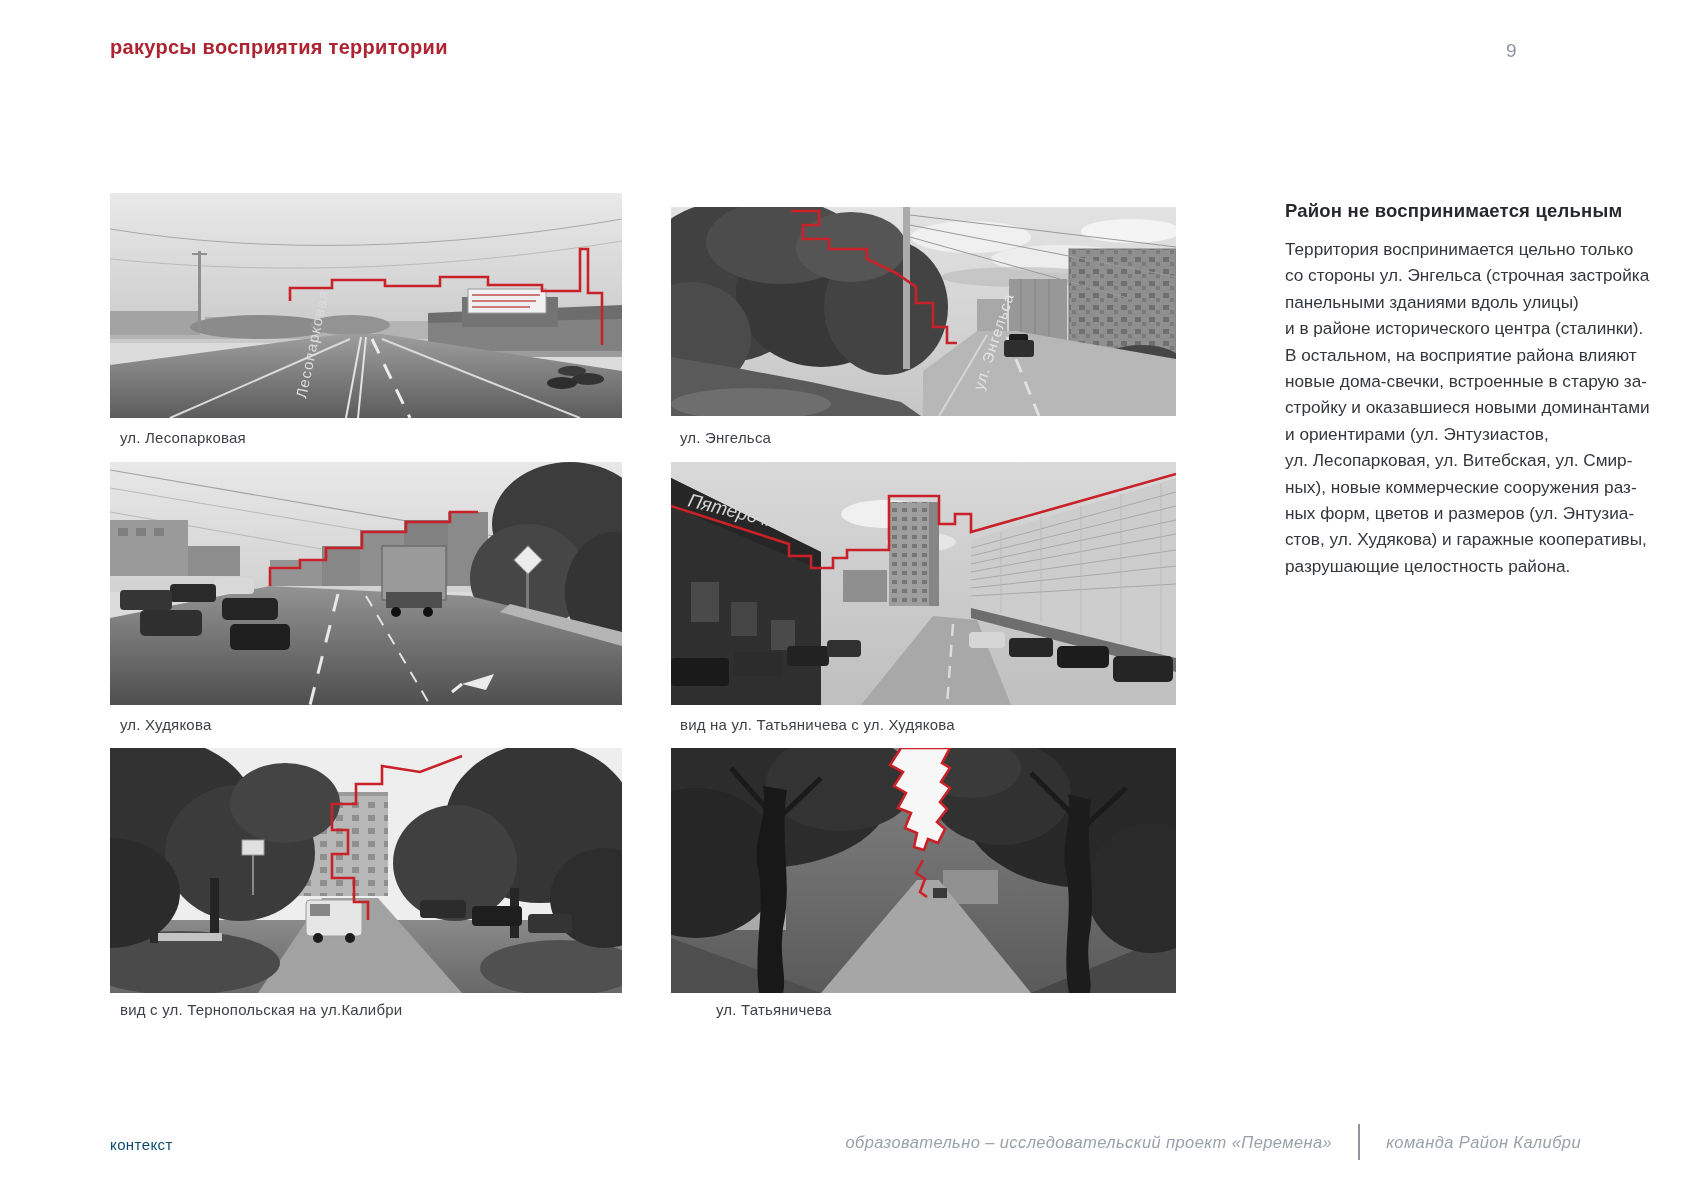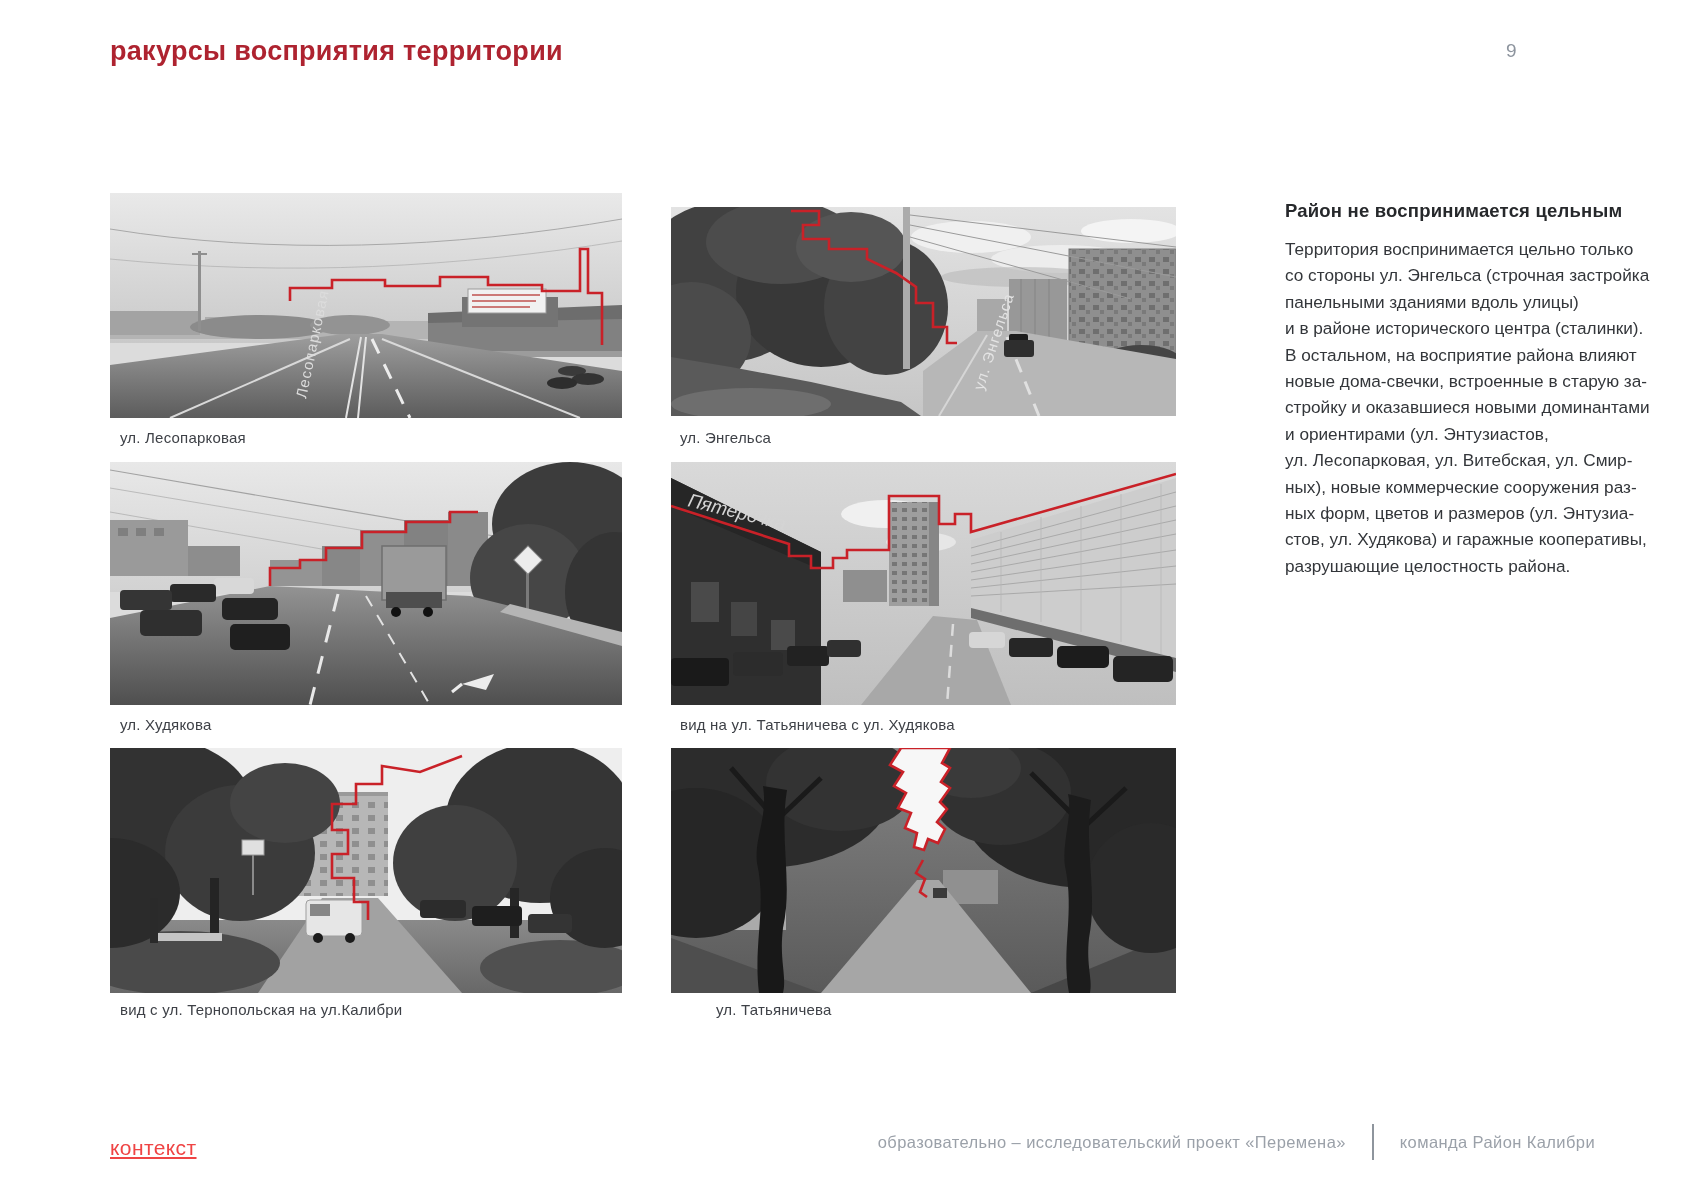--- a/index.html
+++ b/index.html
@@ -3,21 +3,21 @@
 <meta charset="utf-8">
 <style>
   * { margin:0; padding:0; box-sizing:border-box; }
   html,body { background:#ffffff; }
   .slide {
     position:relative; width:1692px; height:1196px; background:#ffffff;
     font-family:"Liberation Sans","DejaVu Sans",sans-serif; overflow:hidden;
   }
   .title {
     position:absolute; left:110px; top:36px;
-    font-size:27px; font-weight:bold; letter-spacing:.3px; color:#ae2330;
+    font-size:20px; font-weight:bold; letter-spacing:.3px; color:#ae2330;
   }
   .pagenum {
     position:absolute; left:1506px; top:40px;
     font-size:19px; color:#8d949e;
   }
   .photo { position:absolute; overflow:hidden; background:#dcdcdc; }
   .photo svg { display:block; }
   .caption {
     position:absolute; font-size:15px; color:#3e4147; letter-spacing:.2px;
   }
@@ -25,25 +25,25 @@
     position:absolute; left:1285px; top:200px; width:420px;
   }
   .sidebar h2 {
     font-size:18.5px; font-weight:bold; color:#26282b; letter-spacing:.2px;
     margin-bottom:14px;
   }
   .sidebar .body {
     font-size:17.2px; line-height:26.4px; color:#33363a; white-space:pre-line;
   }
   .footer-left {
-    position:absolute; left:110px; top:1136px; font-size:21px; color:#ef4444; letter-spacing:.4px;text-decoration:underline;
+    position:absolute; left:110px; top:1136px; font-size:15px; color:#0c4a6e; letter-spacing:.4px;
   }
   .footer-right {
-    position:absolute; right:97px; top:1122px; height:40px;
-    display:flex; align-items:center; gap:26px;
+    position:absolute; right:111px; top:1122px; height:40px;
+    display:flex; align-items:center; gap:26px;font-style:italic;
   }
   .footer-right .ftext { font-size:16.5px; color:#9ba1a9; letter-spacing:.4px; white-space:nowrap; }
   .footer-divider { width:2px; height:36px; background:#8e959d; }
 </style>
 </head>
 <body>
 
 <div class="slide">
 
   <div class="title">ракурсы восприятия территории</div>

